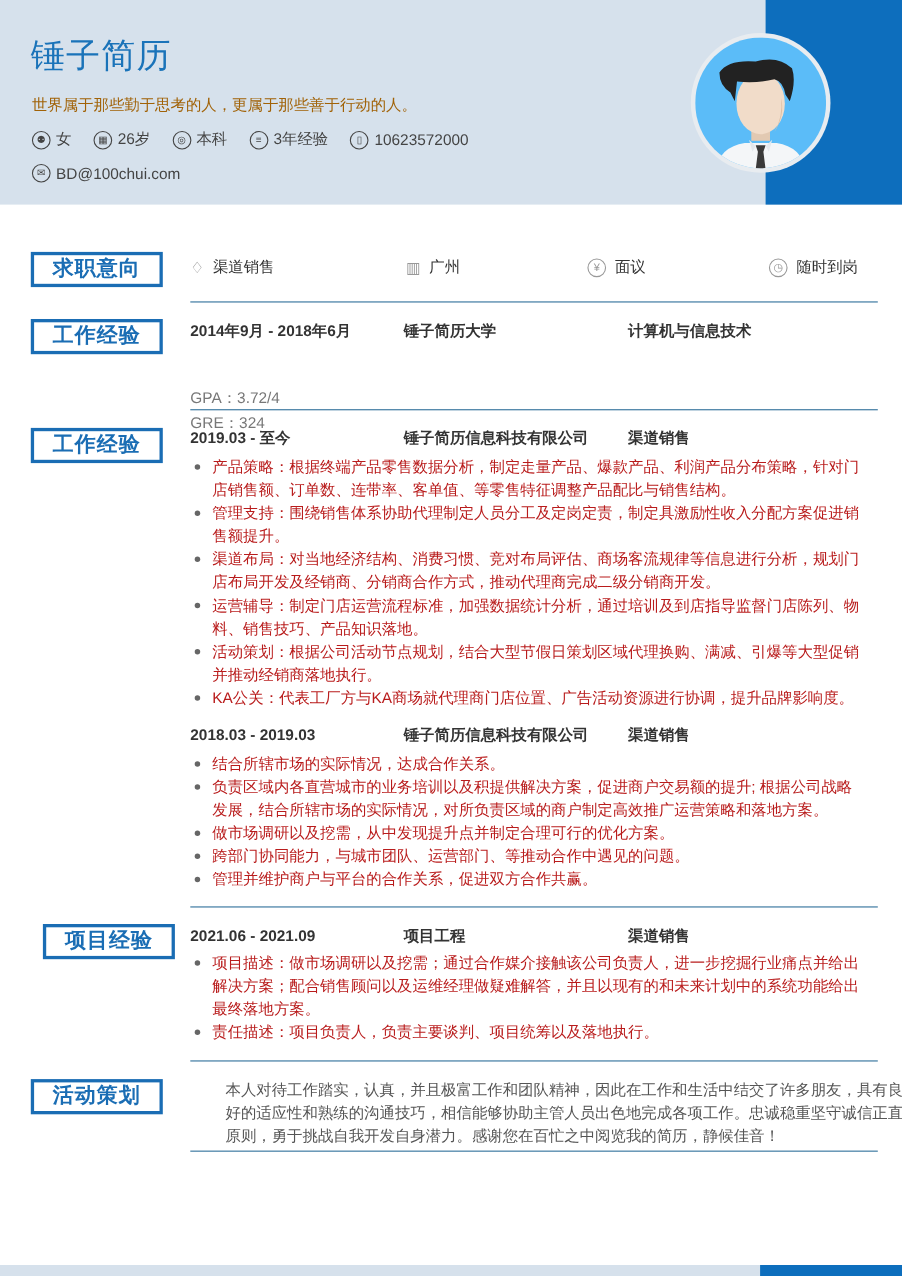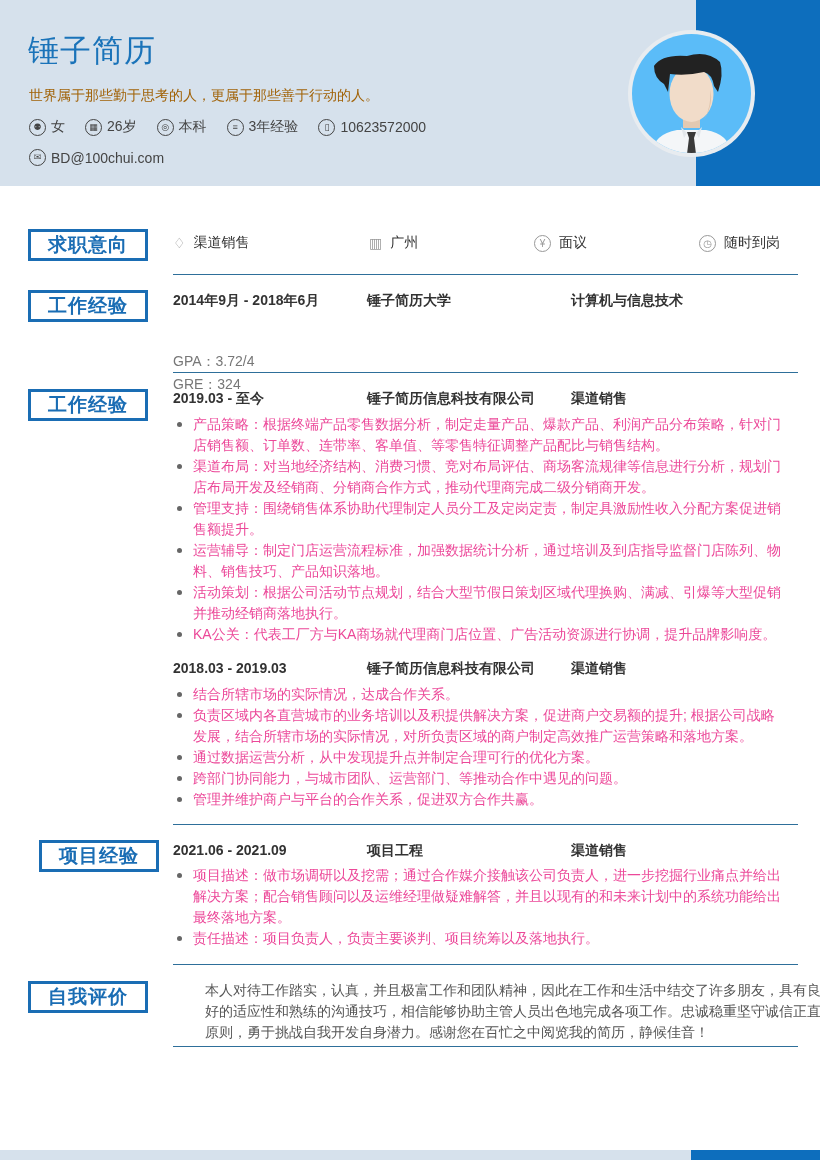--- a/index.html
+++ b/index.html
@@ -25,21 +25,21 @@
 
   .intent { position: absolute; top: 234px; left: 173px; width: 620px; font-size: 14px; color: #333; }
   .intent-item { position: absolute; display: flex; align-items: center; }
   .intent-ico { color: #999; font-size: 14px; margin-right: 8px; }
   .intent-ico.circ { width: 17px; height: 17px; border: 1.5px solid #999; border-radius: 50%; display: inline-flex; align-items: center; justify-content: center; font-size: 10px; }
 
   .row-head { position: absolute; left: 173px; font-size: 14px; font-weight: bold; color: #333; }
   .row-head span { position: absolute; top: 0; white-space: nowrap; }
   .plain { position: absolute; left: 173px; font-size: 14px; color: #777; line-height: 23px; }
 
-  .bullets { position: absolute; left: 173px; width: 615px; font-size: 14px; color: #ec4899; line-height: 21px; list-style: none; }
+  .bullets { position: absolute; left: 173px; width: 615px; font-size: 14px; color: #b91c1c; line-height: 21px; list-style: none; }
   .bullets li { position: relative; padding-left: 20px; }
   .bullets li::before { content: ""; position: absolute; left: 4px; top: 8px; width: 5px; height: 5px; border-radius: 50%; background: #666; }
 
   .self-eval { position: absolute; left: 173px; top: 980px; width: 622px; font-size: 14px; color: #555; line-height: 21px; margin-left: 32px; }
 
   .footer-light { position: absolute; left: 0; top: 1150px; width: 820px; height: 10px; background: #d6e1ec; }
   .footer-blue { position: absolute; left: 691px; top: 1150px; width: 129px; height: 10px; background: #0d6ebd; }
 </style>
 </head>
 <body>
@@ -134,51 +134,51 @@
 <div class="divider" style="top:372px;"></div>
 
 <div class="section-title" style="top:389px;">工作经验</div>
 <div class="row-head" style="top:390px;">
   <span style="left:0;">2019.03 - 至今</span>
   <span style="left:194px;">锤子简历信息科技有限公司</span>
   <span style="left:398px;">渠道销售</span>
 </div>
 <ul class="bullets" style="top:414px;">
   <li>产品策略：根据终端产品零售数据分析，制定走量产品、爆款产品、利润产品分布策略，针对门店销售额、订单数、连带率、客单值、等零售特征调整产品配比与销售结构。</li>
+  <li>管理支持：围绕销售体系协助代理制定人员分工及定岗定责，制定具激励性收入分配方案促进销售额提升。</li>
   <li>渠道布局：对当地经济结构、消费习惯、竞对布局评估、商场客流规律等信息进行分析，规划门店布局开发及经销商、分销商合作方式，推动代理商完成二级分销商开发。</li>
-  <li>管理支持：围绕销售体系协助代理制定人员分工及定岗定责，制定具激励性收入分配方案促进销售额提升。</li>
   <li>运营辅导：制定门店运营流程标准，加强数据统计分析，通过培训及到店指导监督门店陈列、物料、销售技巧、产品知识落地。</li>
   <li>活动策划：根据公司活动节点规划，结合大型节假日策划区域代理换购、满减、引爆等大型促销并推动经销商落地执行。</li>
   <li>KA公关：代表工厂方与KA商场就代理商门店位置、广告活动资源进行协调，提升品牌影响度。</li>
 </ul>
 
 <div class="row-head" style="top:660px;">
   <span style="left:0;">2018.03 - 2019.03</span>
   <span style="left:194px;">锤子简历信息科技有限公司</span>
   <span style="left:398px;">渠道销售</span>
 </div>
 <ul class="bullets" style="top:684px;">
   <li>结合所辖市场的实际情况，达成合作关系。</li>
   <li>负责区域内各直营城市的业务培训以及积提供解决方案，促进商户交易额的提升; 根据公司战略发展，结合所辖市场的实际情况，对所负责区域的商户制定高效推广运营策略和落地方案。</li>
-  <li>通过数据运营分析，从中发现提升点并制定合理可行的优化方案。</li>
+  <li>做市场调研以及挖需，从中发现提升点并制定合理可行的优化方案。</li>
   <li>跨部门协同能力，与城市团队、运营部门、等推动合作中遇见的问题。</li>
   <li>管理并维护商户与平台的合作关系，促进双方合作共赢。</li>
 </ul>
 <div class="divider" style="top:824px;"></div>
 
 <div class="section-title" style="top:840px;margin-left:11px;">项目经验</div>
 <div class="row-head" style="top:842px;">
   <span style="left:0;">2021.06 - 2021.09</span>
   <span style="left:194px;font-family:Liberation Serif, serif;">项目工程</span>
   <span style="left:398px;">渠道销售</span>
 </div>
 <ul class="bullets" style="top:865px;">
   <li>项目描述：做市场调研以及挖需；通过合作媒介接触该公司负责人，进一步挖掘行业痛点并给出解决方案；配合销售顾问以及运维经理做疑难解答，并且以现有的和未来计划中的系统功能给出最终落地方案。</li>
   <li>责任描述：项目负责人，负责主要谈判、项目统筹以及落地执行。</li>
 </ul>
 <div class="divider" style="top:964px;"></div>
 
-<div class="section-title" style="top:981px;">自我评价</div>
+<div class="section-title" style="top:981px;">活动策划</div>
 <div class="self-eval">本人对待工作踏实，认真，并且极富工作和团队精神，因此在工作和生活中结交了许多朋友，具有良好的适应性和熟练的沟通技巧，相信能够协助主管人员出色地完成各项工作。忠诚稳重坚守诚信正直原则，勇于挑战自我开发自身潜力。感谢您在百忙之中阅览我的简历，静候佳音！</div>
 <div class="divider" style="top:1046px;"></div>
 
 <div class="footer-light"></div>
 <div class="footer-blue"></div>
 
 </body></html>

